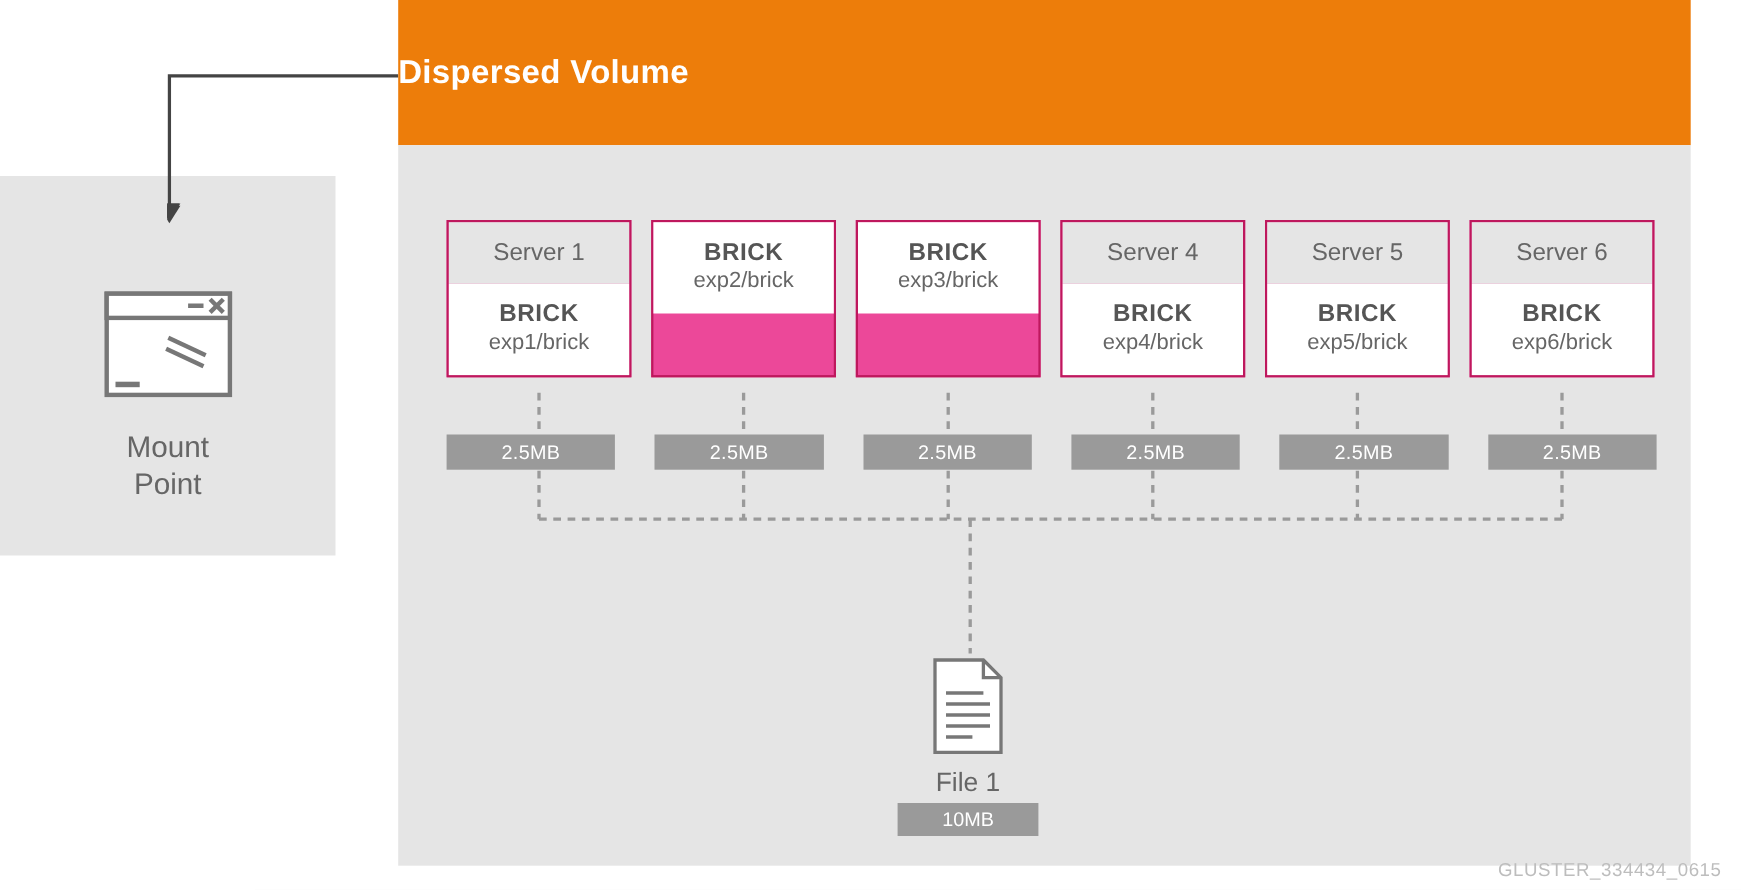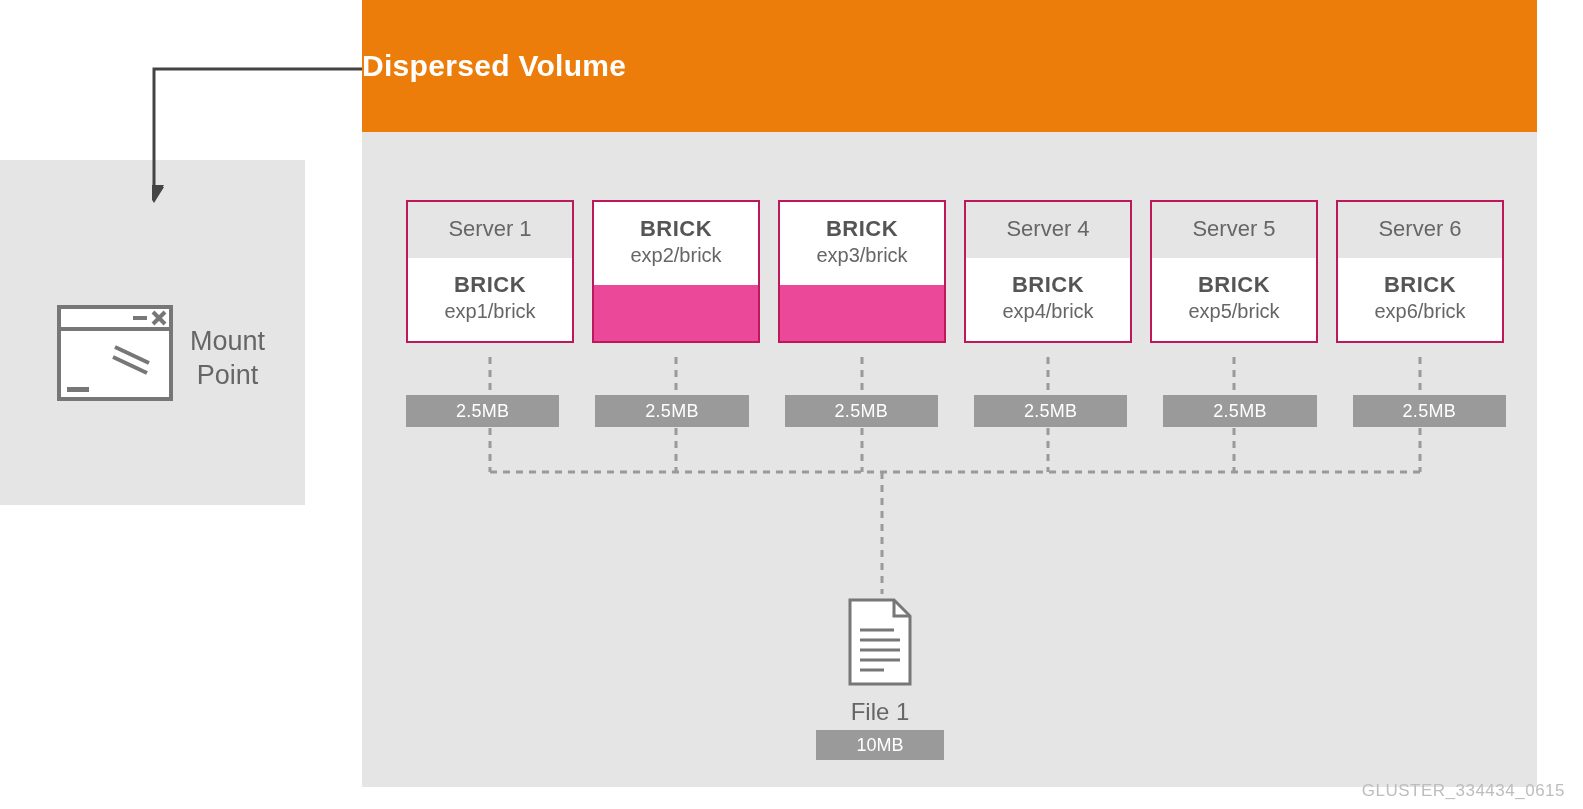--- a/index.html
+++ b/index.html
@@ -33,21 +33,21 @@
 
   
   .mount-panel {
     position: absolute;
     left: 0;
     top: 160px;
     width: 305px;
     height: 345px;
     background: #e5e5e5;
     display: flex;
-    flex-direction: row;
+    flex-direction: column;
     align-items: center;
     justify-content: center;
     padding-top: 40px;
   }
   .mount-icon-wrap {
     width: 150px;
     height: 130px;
     display: flex;
     align-items: center;
     justify-content: center;

